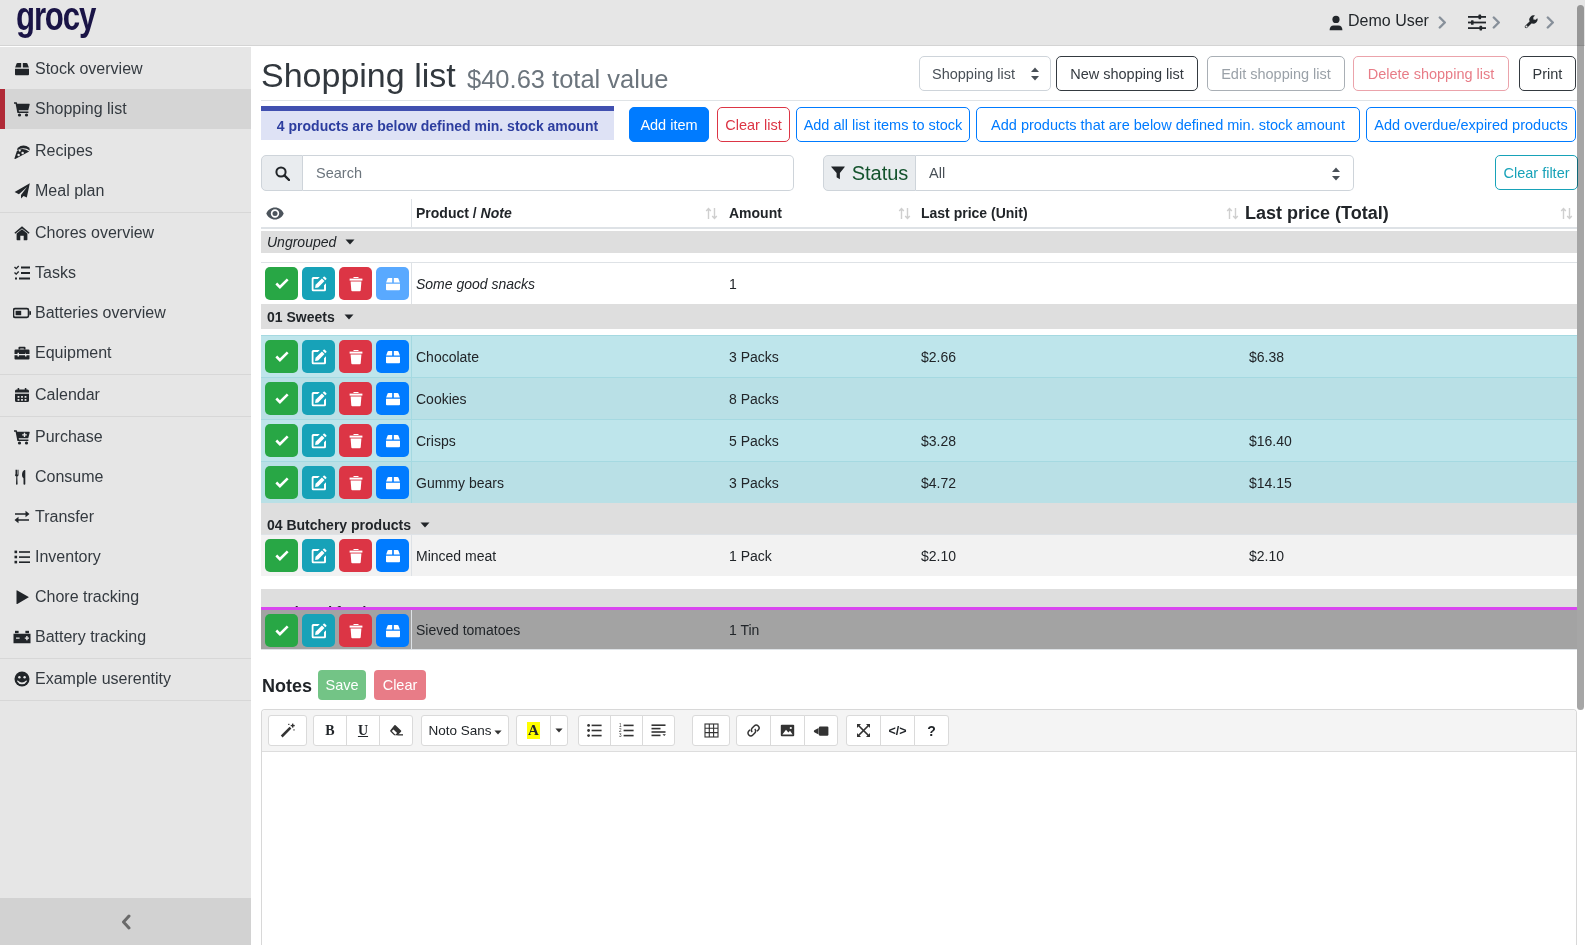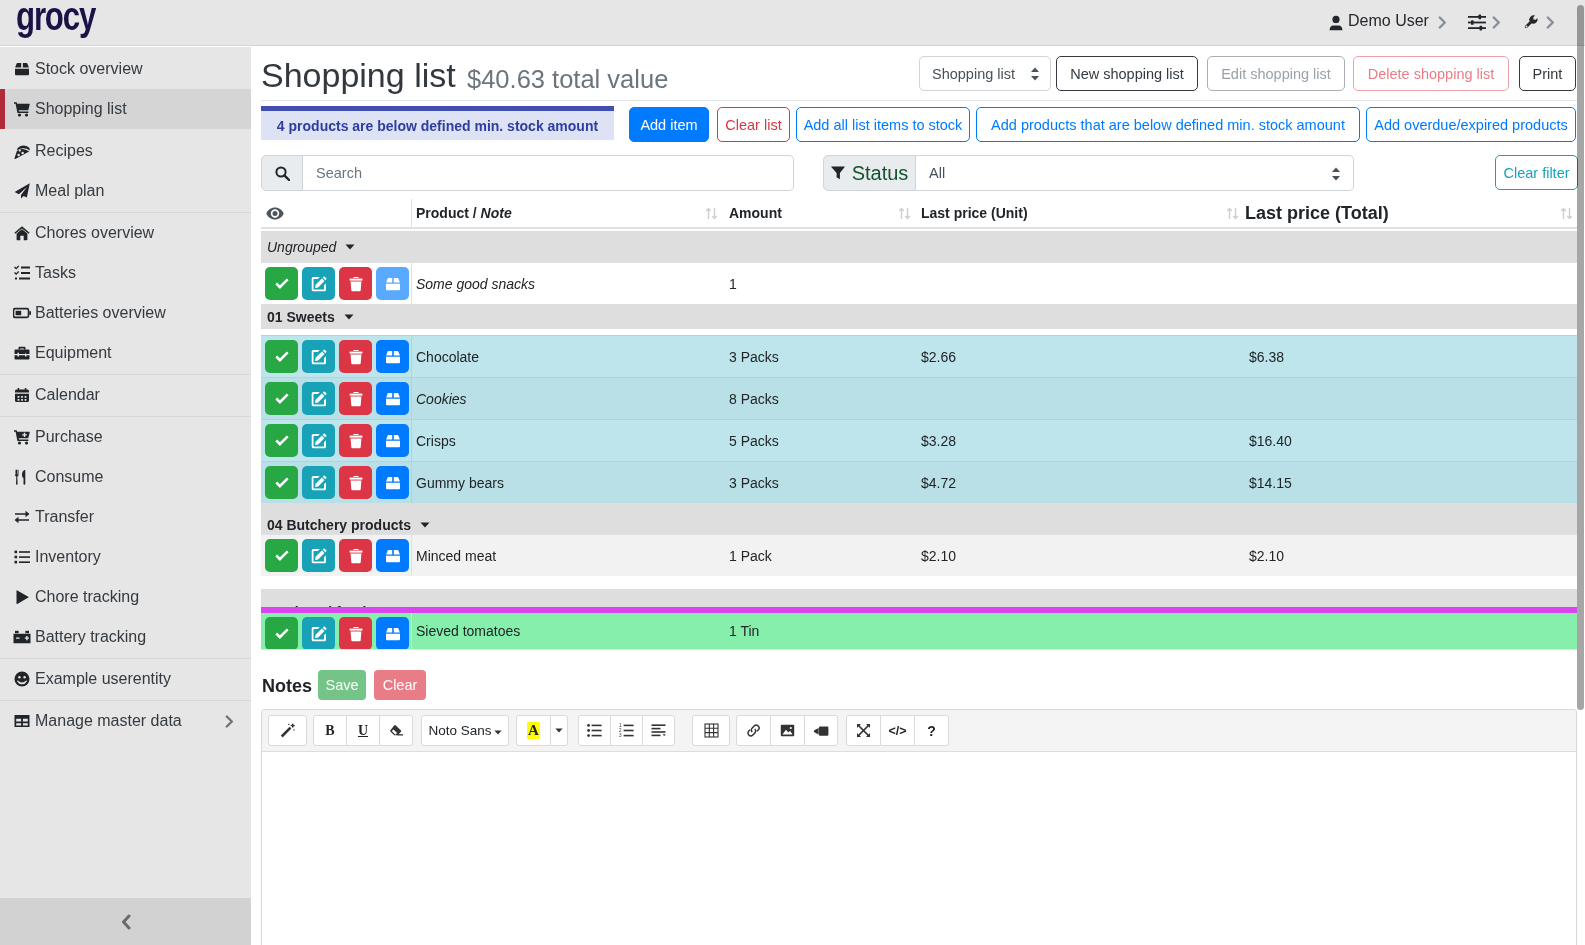--- a/index.html
+++ b/index.html
@@ -263,33 +263,20 @@
             <circle cx="8" cy="8" r="7.5" fill="currentColor"></circle>
             <circle cx="5.4" cy="6.3" r="1.2" fill="#e6e6e6"></circle>
             <circle cx="10.6" cy="6.3" r="1.2" fill="#e6e6e6"></circle>
             <path d="M3.8 9.6 q4.2 3.8 8.4 0 1-.2.6.8-1.6 2.8-4.8 2.8T3.2 10.4 q-.4-1 .6-.8z" fill="#e6e6e6"></path>
           </g>
         </svg>
       </span>
       <span class="lbl">Example userentity</span>
 </div>
 <div class="side-div" style="top:653px;"></div>
-<div class="side-item" style="top:654px;">
-      <span class="ic">
-        <svg width="16" height="16" viewBox="0 0 16 16" style="">
-          <path fill="currentColor" d="M0.5 2 h15 v12 H0.5z M2.2 5.8 v2.7 h4.9 V5.8z M8.9 5.8 v2.7 h4.9 V5.8z M2.2 10.2 v2.2 h4.9 v-2.2z M8.9 10.2 v2.2 h4.9 v-2.2z" fill-rule="evenodd"></path>
-        </svg>
-      </span>
-      <span class="lbl">Manage master data</span>
-<span style="position:absolute; right:18px;">
-        <svg width="8" height="13" viewBox="0 0 8 13" style="">
-          <path d="M1.8 1.5 L6.8 6.5 1.8 11.5" fill="none" stroke="#6d767e" stroke-width="2.4" stroke-linecap="round" stroke-linejoin="round"></path>
-        </svg>
-      </span>
-</div>
 <div class="abs" style="left:0; top:851px; width:251px; height:47px; background:#d2d2d2; display:flex; align-items:center; justify-content:center;">
       <svg width="10" height="16" viewBox="0 0 10 16" style="">
         <path d="M8 2 L2.5 8 8 14" fill="none" stroke="#6a6a6a" stroke-width="3" stroke-linecap="round" stroke-linejoin="round"></path>
       </svg>
     </div>
 </div>
 <div class="abs" style="left:261px; top:56px; font-size:34px; color:#32383e;">Shopping list</div>
 <div class="abs" style="left:467px; top:65px; font-size:25.5px; color:#6c757d;">$40.63 total value</div>
 <div class="btn" style="left:919px; top:56px; width:132px; height:35px; border-color:#ced4da; color:#495057; justify-content:flex-start; padding-left:12px; font-size:14.5px;">Shopping list<span style="position:absolute; right:10px; top:10px;">
       <svg width="10" height="14" viewBox="0 0 10 14" style="">
@@ -377,21 +364,21 @@
 <div class="cell" style="left:1299px;">
       <svg width="13" height="13" viewBox="0 0 13 13" style="">
         <g fill="none" stroke="#cfcfcf" stroke-width="1.4">
           <path d="M3.5 12 V1.8 M1.2 4 L3.5 1.5 5.8 4"></path>
           <path d="M9.5 1 v10.2 M7.2 9 l2.3 2.5L11.8 9"></path>
         </g>
       </svg>
     </div>
 <div style="position:absolute; left:150px; top:0; bottom:0; border-left:1px solid #dee2e6;"></div>
 </div>
-<div class="trow" style="top:231px; height:31px; background:#dedede; display:flex; align-items:center;">
+<div class="trow" style="top:231px; height:22px; background:#dedede; display:flex; align-items:center;">
 <span style="margin-left:6px; font-weight:bold; font-size:14px; font-style:italic; font-weight:normal;">Ungrouped</span>
 <span style="margin-left:9px;">
       <svg width="10" height="6" viewBox="0 0 10 6" style="">
         <path fill="#212529" d="M0.5 0.5 h9 L5 5.5z"></path>
       </svg>
     </span>
   </div>
 <div class="trow" style="top:262px; height:42px; background:#fff; border-top:1px solid #dee2e6;">
 <div class="rbtn" style="left:4px; background:#28a745;">
       <svg width="16" height="16" viewBox="0 0 16 16" style="">
@@ -505,21 +492,21 @@
 <div class="rbtn" style="left:115px; background:#007bff;">
       <svg width="16" height="16" viewBox="0 0 16 16" style="">
         <g fill="#fff">
           <path d="M1.1 6.6 L2.5 2.7 Q2.8 2 3.6 2 h3.6 v4.6z"></path>
           <path d="M8.8 2 h3.6 q.8 0 1.1.7 l1.4 3.9 H8.8z"></path>
           <path d="M1 7.8 h14 v5.5 q0 .9-.9.9 H1.9 q-.9 0-.9-.9z"></path>
         </g>
       </svg>
     </div>
 <div style="position:absolute; left:150px; top:0; bottom:0; border-left:1px solid #a5d9e1;"></div>
-<div class="cell" style="left:155px;font-style:italic; ">Cookies</div>
+<div class="cell" style="left:155px; ">Cookies</div>
 <div class="cell" style="left:468px;">8 Packs</div>
 <div class="cell" style="left:660px;"></div>
 <div class="cell" style="left:988px;"></div>
 </div>
 <div class="trow" style="top:419px; height:42px; background:#bee5eb; border-top:1px solid #a5d9e1;">
 <div class="rbtn" style="left:4px; background:#28a745;">
       <svg width="16" height="16" viewBox="0 0 16 16" style="">
         <path fill="#fff" d="M5.9 12.9 L1.4 8.4 3.2 6.6 5.9 9.3 12.8 2.4 14.6 4.2z"></path>
       </svg>
     </div>
@@ -643,21 +630,21 @@
 <div class="cell" style="left:988px;">$2.10</div>
 </div>
 <div class="trow" style="top:589px; height:31px; background:#dedede; display:flex; align-items:flex-end;">
 <span style="margin-left:6px; font-weight:bold; font-size:14px; ">03 Tinned food</span>
 <span style="margin-left:9px;">
       <svg width="10" height="6" viewBox="0 0 10 6" style="">
         <path fill="#212529" d="M0.5 0.5 h9 L5 5.5z"></path>
       </svg>
     </span>
   </div>
-<div class="trow" style="top:607px; height:42px; background:#86efac; border-top:6px solid #d946ef;">
+<div class="trow" style="top:607px; height:42px; background:#a3a3a3; border-top:3px solid #d946ef;">
 <div class="rbtn" style="left:4px; background:#28a745;">
       <svg width="16" height="16" viewBox="0 0 16 16" style="">
         <path fill="#fff" d="M5.9 12.9 L1.4 8.4 3.2 6.6 5.9 9.3 12.8 2.4 14.6 4.2z"></path>
       </svg>
     </div>
 <div class="rbtn" style="left:41px; background:#17a2b8;">
       <svg width="16" height="16" viewBox="0 0 16 16" style="">
         <g fill="#fff">
           <path d="M10.9 2.5 l2.6 2.6-6.3 6.3-3.1.5.5-3.1z"></path>
           <path d="M11.7 1.7 l1-1 q.55-.5 1.1 0 l1.5 1.5 q.5.55 0 1.1 l-1 1z"></path>

